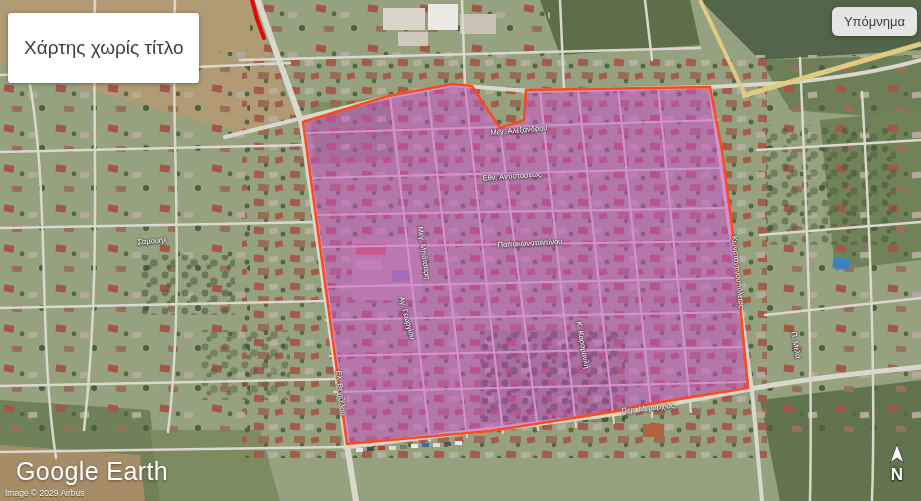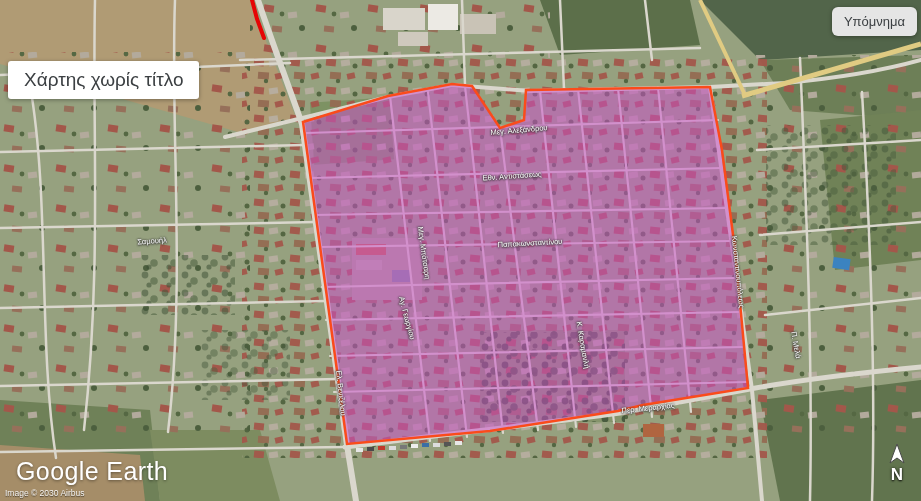--- a/index.html
+++ b/index.html
@@ -3,22 +3,22 @@
 <meta charset="utf-8">
 <style>
   html,body{margin:0;padding:0;background:#222;}
   .stage{
     position:relative;width:921px;height:501px;overflow:hidden;
     font-family:"Liberation Sans",sans-serif;background:#96a17f;
   }
   .abs{position:absolute;left:0;top:0;width:921px;height:501px;}
   .title-box{
     position:absolute;left:8px;top:13px;background:#ffffff;color:#3c4043;
-    font-size:19px;padding:8px 16px;border-radius:3px;
-    box-shadow:0 1px 4px rgba(0,0,0,.35);white-space:nowrap;margin-top:48px;
+    font-size:19px;padding:24px 16px;border-radius:3px;
+    box-shadow:0 1px 4px rgba(0,0,0,.35);white-space:nowrap;
   }
   .legend-box{
     position:absolute;right:4px;top:7px;background:#e5e5e5;color:#3c4043;
     font-size:13px;padding:7px 12px;border-radius:6px;
     box-shadow:0 1px 4px rgba(0,0,0,.35);cursor:pointer;white-space:nowrap;
   }
   .ge-logo{
     position:absolute;left:8px;bottom:15px;color:#ffffff;font-size:25px;
     letter-spacing:.4px;text-shadow:0 1px 3px rgba(0,0,0,.45);margin-left:8px;
   }
@@ -191,21 +191,21 @@
       <span class="street-label" style="left: 341px; top: 393px; transform: translate(-50%, -50%) rotate(84deg);">Ελ. Βενιζέλου</span>
       <span class="street-label" style="left: 796px; top: 345px; transform: translate(-50%, -50%) rotate(80deg);">Π. Μελά</span>
     </div>
 
   <div class="title-box">Χάρτης χωρίς τίτλο</div>
 
   <div class="legend-box">Υπόμνημα</div>
 
   <div class="ge-logo">Google Earth</div>
 
-  <div class="copyright">Image © 2030 Airbus</div>
+  <div class="copyright">Image © 2029 Airbus</div>
 
   <div class="compass">
     <span>
       <svg width="18" height="22" viewBox="0 0 18 22">
         <path d="M9 1 L16 20 L9 15 L2 20 Z" fill="#ffffff" stroke="#4a4a4a" stroke-width="1"></path>
       </svg>
     </span>
     <span class="n-label">N</span>
   </div>
 

